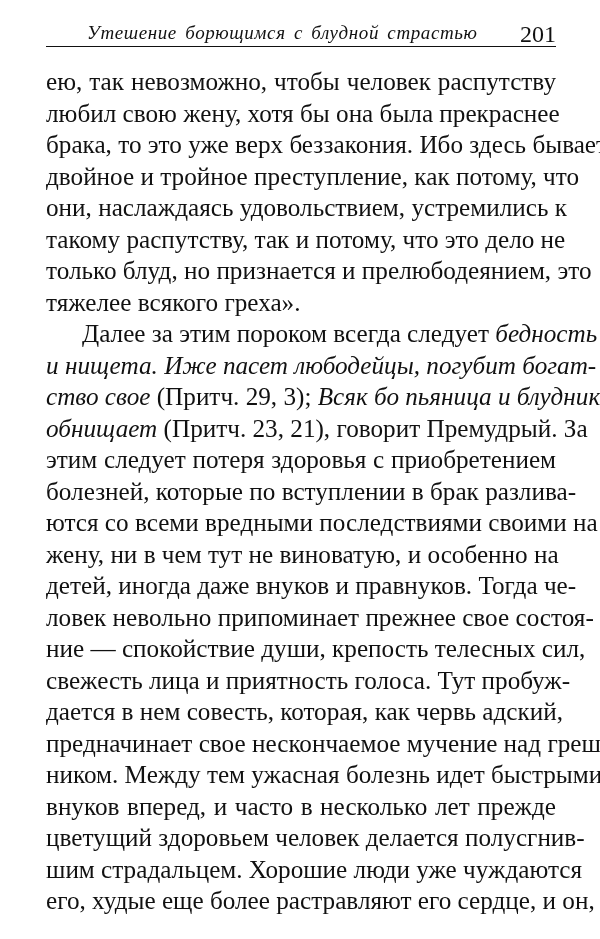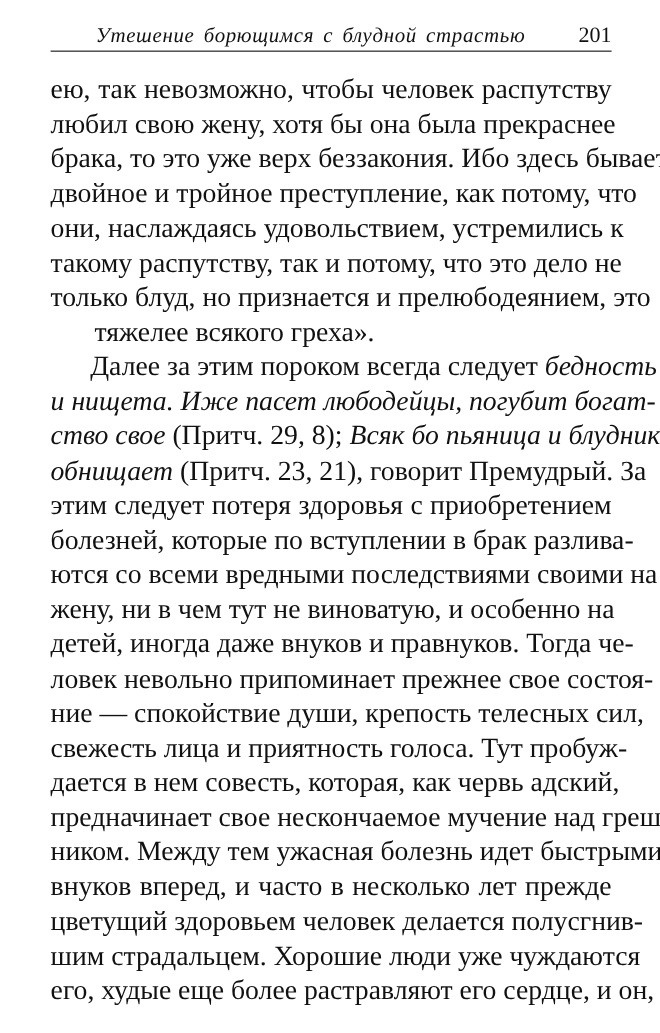--- a/index.html
+++ b/index.html
@@ -4,28 +4,28 @@
 <style>
   html, body { margin: 0; padding: 0; background: #ffffff; }
   body { width: 600px; height: 939px; position: relative; overflow: hidden; color: #111; }
   .page { position: absolute; left: 46px; top: 0; width: 510px; }
   .running-head {
     position: absolute; top: 20px; left: 0; width: 510px; height: 26px;
     border-bottom: 1.5px solid #111;
     font-family: "Liberation Serif", serif; font-size: 19px;
   }
   .running-head .title { position: absolute; left: 0; top: 2px; font-style: italic; letter-spacing: 0.6px; word-spacing: 3px; margin-left: 41px; }
-  .running-head .num { position: absolute; right: 0; top: 1px; font-size: 20px; }
+  .running-head .num { position: absolute; right: 0; top: 1px; font-size: 24px; }
   .body {
     position: absolute; top: 66px; left: 0; width: 510px;
     font-family: "Liberation Serif", serif; font-size: 25.2px; line-height: 31.5px;
     text-align: justify; hyphens: manual;
   }
   .line { display: block; text-align: justify; text-align-last: justify; white-space: nowrap; height: 31.5px; overflow: visible; }
-  .line.last { text-align-last: left; margin-left: 40px; }
+  .line.last { text-align-last: left; }
   .line.indent { padding-left: 36px; }
   .it { font-style: italic; }
 </style>
 </head>
 <body>
 
 <div class="page">
   <div class="running-head">
     <span class="title">Утешение борющимся с блудной страстью</span>
     <span class="num">201</span>
@@ -34,21 +34,21 @@
       <span class="line"><span>ею, так невозможно, чтобы человек распутству</span></span>
       <span class="line"><span>любил свою жену, хотя бы она была прекраснее</span></span>
       <span class="line"><span>брака, то это уже верх беззакония. Ибо здесь бывает</span></span>
       <span class="line"><span>двойное и тройное преступление, как потому, что</span></span>
       <span class="line"><span>они, наслаждаясь удовольствием, устремились к</span></span>
       <span class="line"><span>такому распутству, так и потому, что это дело не</span></span>
       <span class="line"><span>только блуд, но признается и прелюбодеянием, это</span></span>
       <span class="line last"><span>тяжелее всякого греха».</span></span>
       <span class="line indent"><span>Далее за этим пороком всегда следует </span><span class="it">бедность</span></span>
       <span class="line"><span class="it">и нищета. Иже пасет любодейцы, погубит богат-</span></span>
-      <span class="line"><span class="it">ство свое</span><span> (Притч. 29, 8); </span><span class="it">Всяк бо пьяница и блудник</span></span>
+      <span class="line"><span class="it">ство свое</span><span> (Притч. 29, 3); </span><span class="it">Всяк бо пьяница и блудник</span></span>
       <span class="line"><span class="it">обнищает</span><span> (Притч. 23, 21), говорит Премудрый. За</span></span>
       <span class="line"><span>этим следует потеря здоровья с приобретением</span></span>
       <span class="line"><span>болезней, которые по вступлении в брак разлива-</span></span>
       <span class="line"><span>ются со всеми вредными последствиями своими на</span></span>
       <span class="line"><span>жену, ни в чем тут не виноватую, и особенно на</span></span>
       <span class="line"><span>детей, иногда даже внуков и правнуков. Тогда че-</span></span>
       <span class="line"><span>ловек невольно припоминает прежнее свое состоя-</span></span>
       <span class="line"><span>ние — спокойствие души, крепость телесных сил,</span></span>
       <span class="line"><span>свежесть лица и приятность голоса. Тут пробуж-</span></span>
       <span class="line"><span>дается в нем совесть, которая, как червь адский,</span></span>

